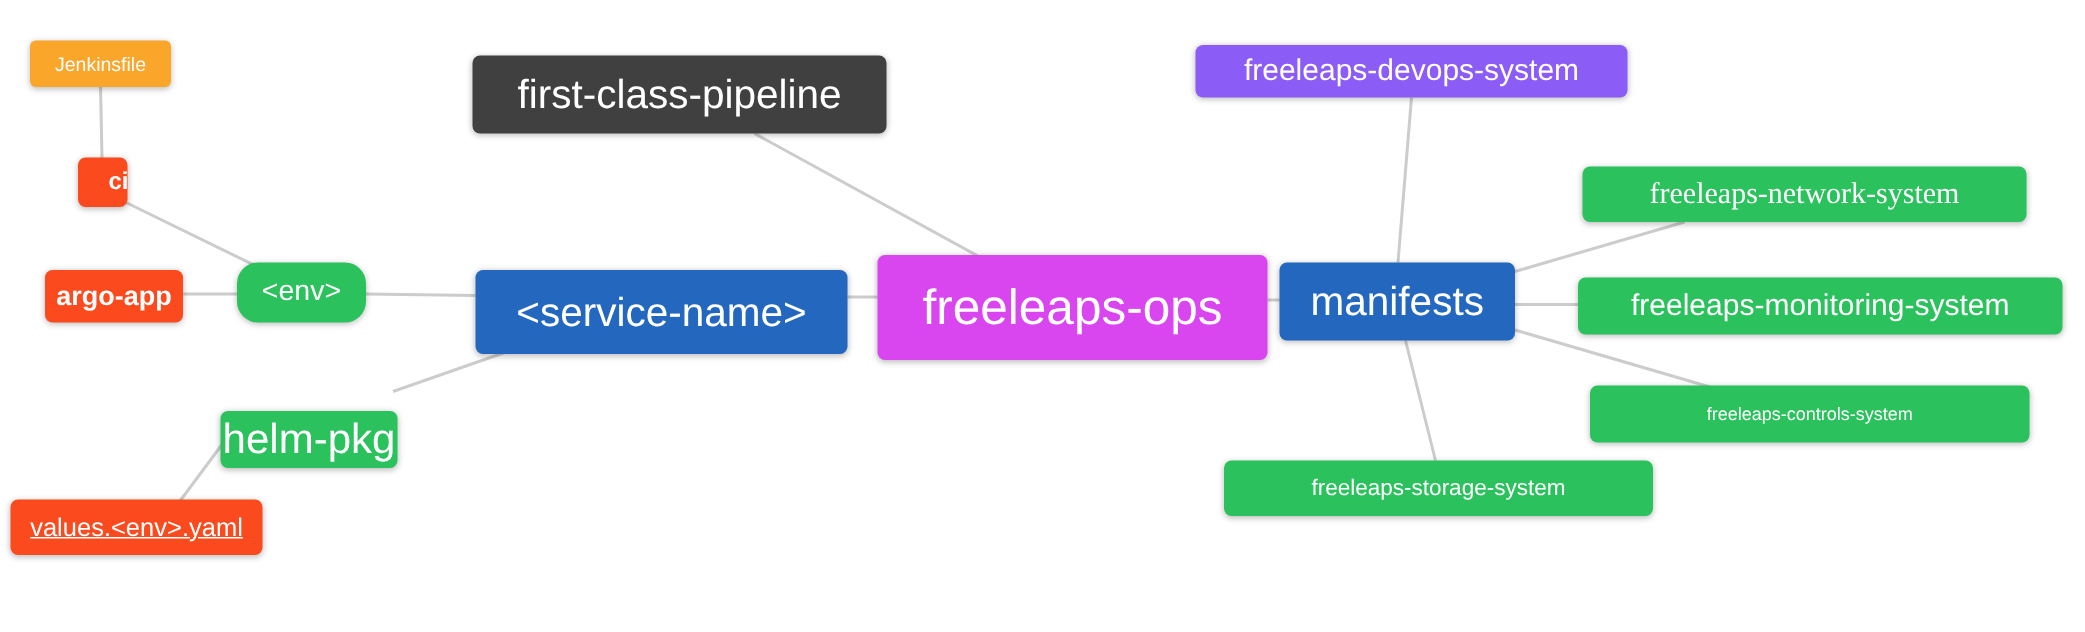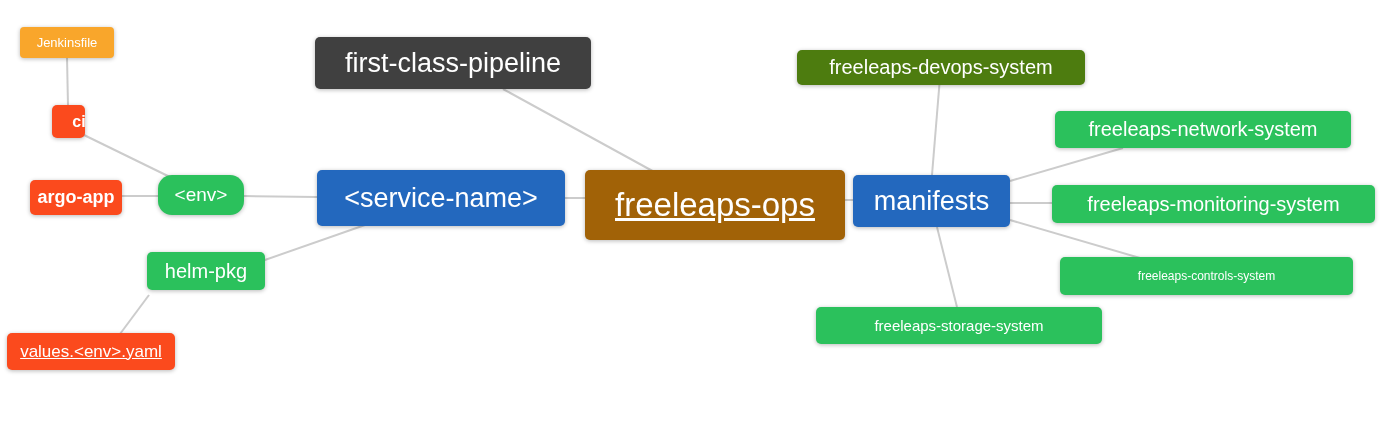--- a/index.html
+++ b/index.html
@@ -40,24 +40,24 @@
     cursor: pointer;
     z-index: 1;
     box-sizing: border-box;
     user-select: none;
   }
   
   #n-jenkinsfile   { left: 20px;   top: 27px;  width: 94px;  height: 31px; font-size: 13px; border-radius: 4px; }
   #n-ci            { left: 52px;   top: 105px; width: 33px;  height: 33px; font-size: 16px; font-weight: bold; }
   #n-argo-app      { left: 30px;   top: 180px; width: 92px;  height: 35px; font-size: 18px; font-weight: bold; }
   #n-env           { left: 158px;  top: 175px; width: 86px;  height: 40px; font-size: 19px; border-radius: 14px; }
-  #n-helm-pkg      { left: 147px;  top: 252px; width: 118px; height: 38px; font-size: 20px; }
+  #n-helm-pkg      { left: 147px;  top: 274px; width: 118px; height: 38px; font-size: 28px; }
   #n-values        { left: 7px;    top: 333px; width: 168px; height: 37px; font-size: 17px; }
   #n-fcp           { left: 315px;  top: 37px;  width: 276px; height: 52px; font-size: 27px; }
-  #n-service       { left: 317px;  top: 170px; width: 248px; height: 56px; font-size: 27px; }
+  #n-service       { left: 317px;  top: 180px; width: 248px; height: 56px; font-size: 27px; }
   #n-ops           { left: 585px;  top: 170px; width: 260px; height: 70px; font-size: 33px; }
   #n-manifests     { left: 853px;  top: 175px; width: 157px; height: 52px; font-size: 27px; }
   #n-devops        { left: 797px;  top: 30px;  width: 288px; height: 35px; font-size: 20px; }
   #n-network       { left: 1055px; top: 111px; width: 296px; height: 37px; font-size: 20px; }
   #n-monitoring    { left: 1052px; top: 185px; width: 323px; height: 38px; font-size: 20px; }
   #n-controls      { left: 1060px; top: 257px; width: 293px; height: 38px; font-size: 12px; }
   #n-storage       { left: 816px;  top: 307px; width: 286px; height: 37px; font-size: 15px; }
 </style>
 </head>
 <body>
@@ -82,21 +82,21 @@
   </svg>
 
   <div class="node" id="n-jenkinsfile" style="background-color: rgb(249, 166, 43);">Jenkinsfile</div>
   <div class="node" id="n-ci" style="background-color: rgb(251, 74, 29); padding-left: 21px;">ci</div>
   <div class="node" id="n-argo-app" style="background-color: rgb(251, 74, 29);">argo-app</div>
   <div class="node" id="n-env" style="background-color: rgb(43, 193, 92);">&lt;env&gt;</div>
   <div class="node" id="n-helm-pkg" style="background-color: rgb(43, 193, 92);">helm-pkg</div>
   <div class="node" id="n-values" style="background-color: rgb(251, 74, 29); text-decoration: underline;">values.&lt;env&gt;.yaml</div>
   <div class="node" id="n-fcp" style="background-color: #404040;">first-class-pipeline</div>
   <div class="node" id="n-service" style="background-color: rgb(35, 104, 190);">&lt;service-name&gt;</div>
-  <div class="node" id="n-ops" style="background-color: #a16207; text-decoration: underline;">freeleaps-ops</div>
+  <div class="node" id="n-ops" style="background-color: #d946ef;">freeleaps-ops</div>
   <div class="node" id="n-manifests" style="background-color: rgb(35, 104, 190);">manifests</div>
-  <div class="node" id="n-devops" style="background-color: #4d7c0f; margin-top: 20px;">freeleaps-devops-system</div>
-  <div class="node" id="n-network" style="background-color: rgb(43, 193, 92);">freeleaps-network-system</div>
+  <div class="node" id="n-devops" style="background-color: #8b5cf6;">freeleaps-devops-system</div>
+  <div class="node" id="n-network" style="background-color: rgb(43, 193, 92); font-family: Liberation Serif, serif;">freeleaps-network-system</div>
   <div class="node" id="n-monitoring" style="background-color: rgb(43, 193, 92);">freeleaps-monitoring-system</div>
   <div class="node" id="n-controls" style="background-color: rgb(43, 193, 92);">freeleaps-controls-system</div>
   <div class="node" id="n-storage" style="background-color: rgb(43, 193, 92);">freeleaps-storage-system</div>
 
 </div>
 
 </body></html>

